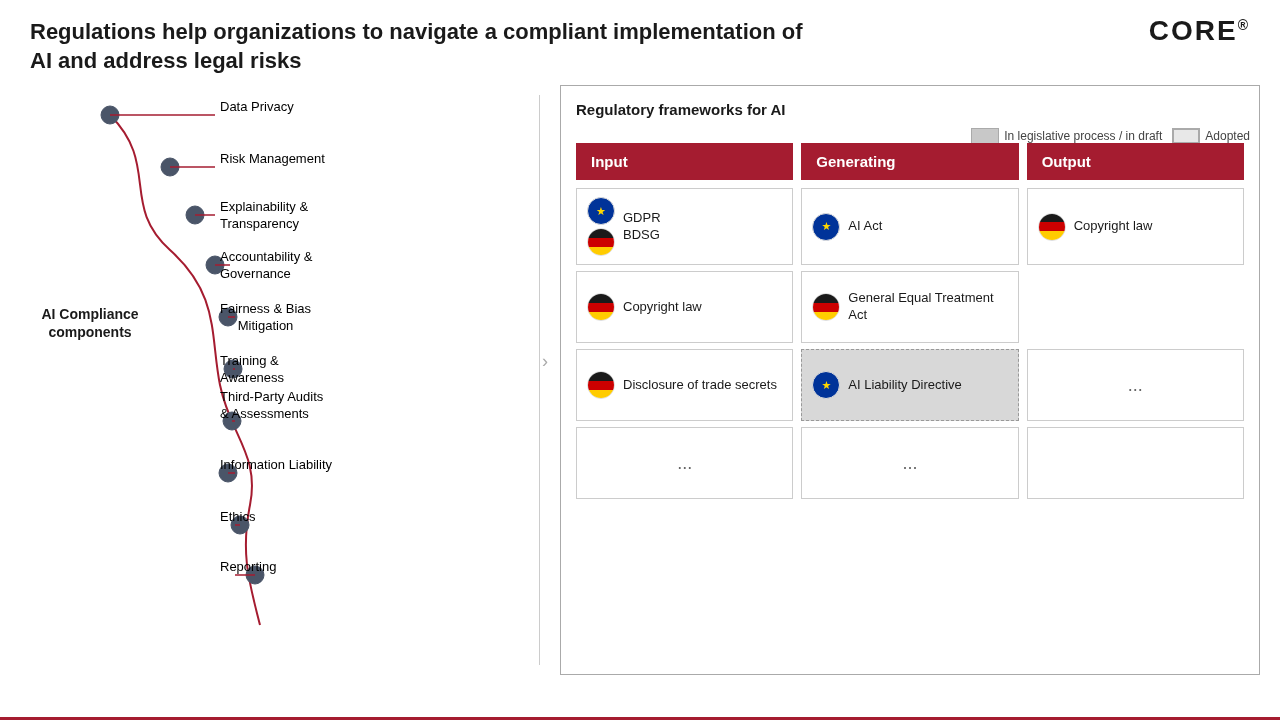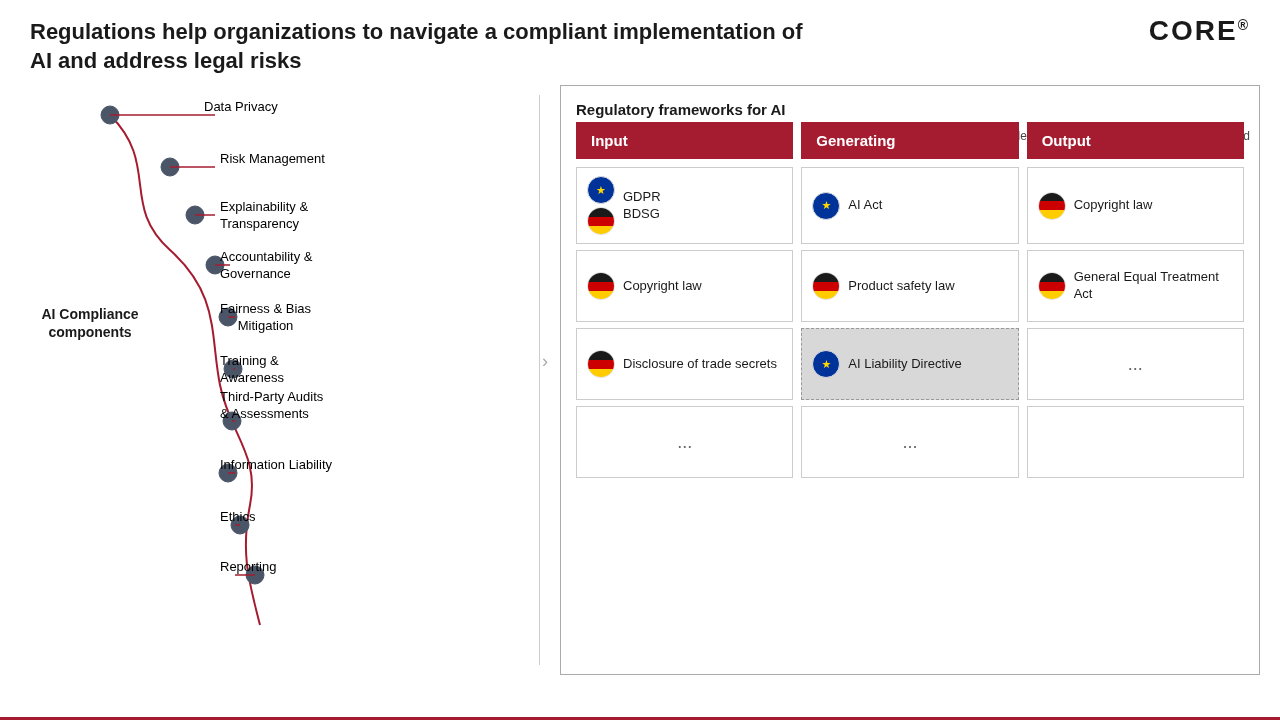--- a/index.html
+++ b/index.html
@@ -107,21 +107,21 @@
     .right-panel {
       flex: 1;
       border: 1px solid #aaa;
       padding: 15px;
       position: relative;
     }
     .framework-title {
       font-size: 15px;
       font-weight: bold;
       color: #1a1a1a;
-      margin-bottom: 4px;
+      margin-bottom: 25px;
     }
 
     
     .columns-header {
       display: grid;
       grid-template-columns: 1fr 1fr 1fr;
       gap: 8px;
       margin-bottom: 8px;
     }
     .col-header {
@@ -254,21 +254,21 @@
       <line x1="175" y1="130" x2="195" y2="130" stroke="#a51c30" stroke-width="1.5"></line>
       <line x1="195" y1="180" x2="210" y2="180" stroke="#a51c30" stroke-width="1.5"></line>
       <line x1="208" y1="232" x2="215" y2="232" stroke="#a51c30" stroke-width="1.5"></line>
       <line x1="213" y1="284" x2="215" y2="284" stroke="#a51c30" stroke-width="1.5"></line>
       <line x1="212" y1="336" x2="215" y2="336" stroke="#a51c30" stroke-width="1.5"></line>
       <line x1="208" y1="388" x2="215" y2="388" stroke="#a51c30" stroke-width="1.5"></line>
       <line x1="220" y1="440" x2="215" y2="440" stroke="#a51c30" stroke-width="1.5"></line>
       <line x1="235" y1="490" x2="215" y2="490" stroke="#a51c30" stroke-width="1.5"></line>
     </svg>
 
-    <div style="position:absolute; left:184px; top:14px; font-size:13px;">Data Privacy</div>
+    <div style="position:absolute; left:200px; top:14px; font-size:13px;">Data Privacy</div>
     <div style="position:absolute; left:200px; top:66px; font-size:13px;">Risk Management</div>
     <div style="position:absolute; left:200px; top:114px; font-size:13px; line-height:1.3;">Explainability &amp;<br>Transparency</div>
     <div style="position:absolute; left:200px; top:164px; font-size:13px; line-height:1.3;">Accountability &amp;<br>Governance</div>
     <div style="position:absolute; left:200px; top:216px; font-size:13px; line-height:1.3;text-align:center;">Fairness &amp; Bias<br>Mitigation</div>
     <div style="position:absolute; left:200px; top:268px; font-size:13px; line-height:1.3;">Training &amp;<br>Awareness</div>
     <div style="position:absolute; left:200px; top:304px; font-size:13px; line-height:1.3;">Third-Party Audits<br>&amp; Assessments</div>
     <div style="position:absolute; left:200px; top:372px; font-size:13px;">Information Liability</div>
     <div style="position:absolute; left:200px; top:424px; font-size:13px;">Ethics</div>
     <div style="position:absolute; left:200px; top:474px; font-size:13px;">Reporting</div>
 
@@ -322,39 +322,31 @@
             <div class="de-gold"></div>
           </div>
           <div class="cell-text">Copyright law</div>
         </div>
         <div class="grid-cell">
           <div class="flag flag-de">
             <div class="de-black"></div>
             <div class="de-red"></div>
             <div class="de-gold"></div>
           </div>
-          <div class="cell-text">Product safety law</div>
-        </div>
+          <div class="cell-text">General Equal Treatment Act</div>
+        </div>
+      </div>
+
+      <div class="grid-row">
         <div class="grid-cell">
           <div class="flag flag-de">
             <div class="de-black"></div>
             <div class="de-red"></div>
             <div class="de-gold"></div>
           </div>
-          <div class="cell-text">General Equal Treatment Act</div>
-        </div>
-      </div>
-
-      <div class="grid-row">
-        <div class="grid-cell">
-          <div class="flag flag-de">
-            <div class="de-black"></div>
-            <div class="de-red"></div>
-            <div class="de-gold"></div>
-          </div>
           <div class="cell-text">Disclosure of trade secrets</div>
         </div>
         <div class="grid-cell draft">
           <div class="flag flag-eu">★</div>
           <div class="cell-text">AI Liability Directive</div>
         </div>
         <div class="grid-cell">
           <div class="dots-text">...</div>
         </div>
       </div>

